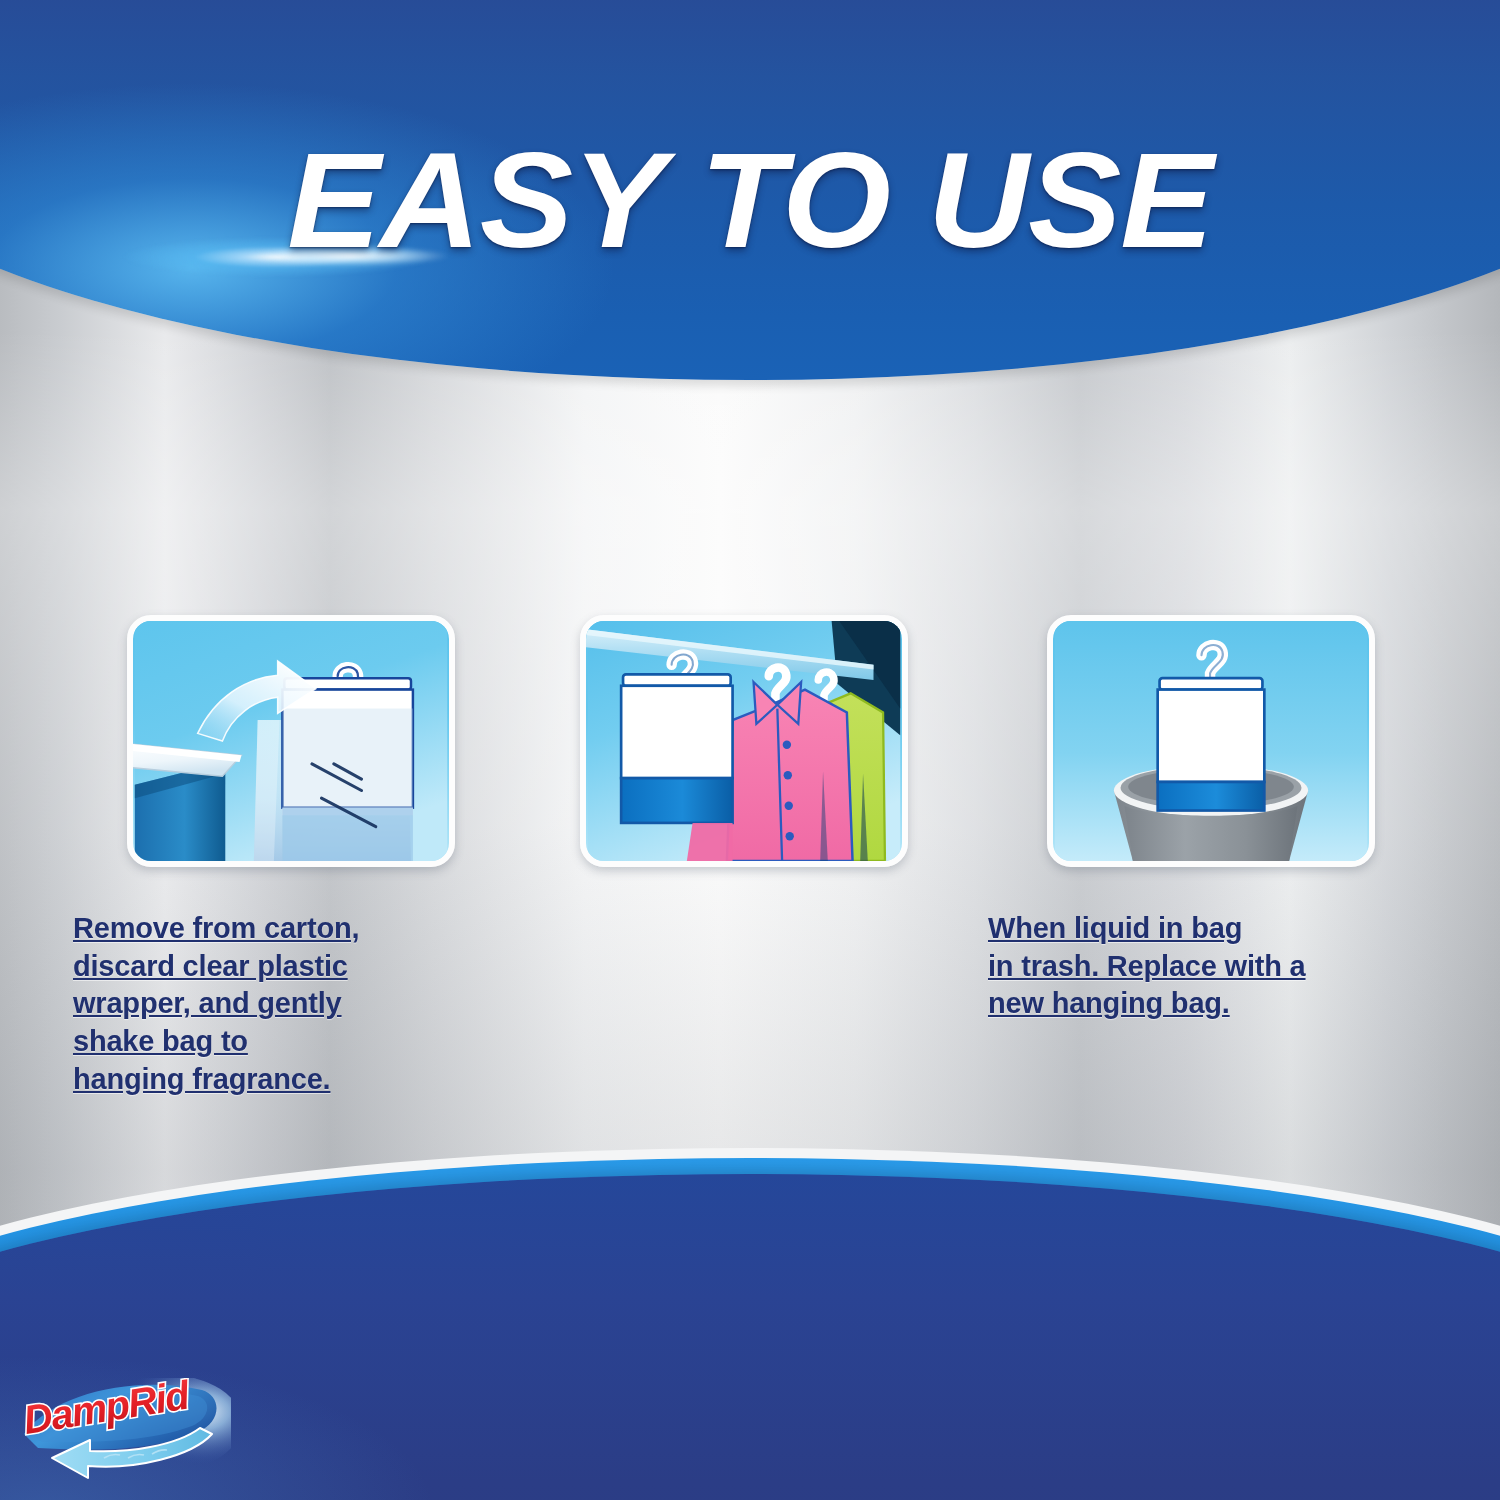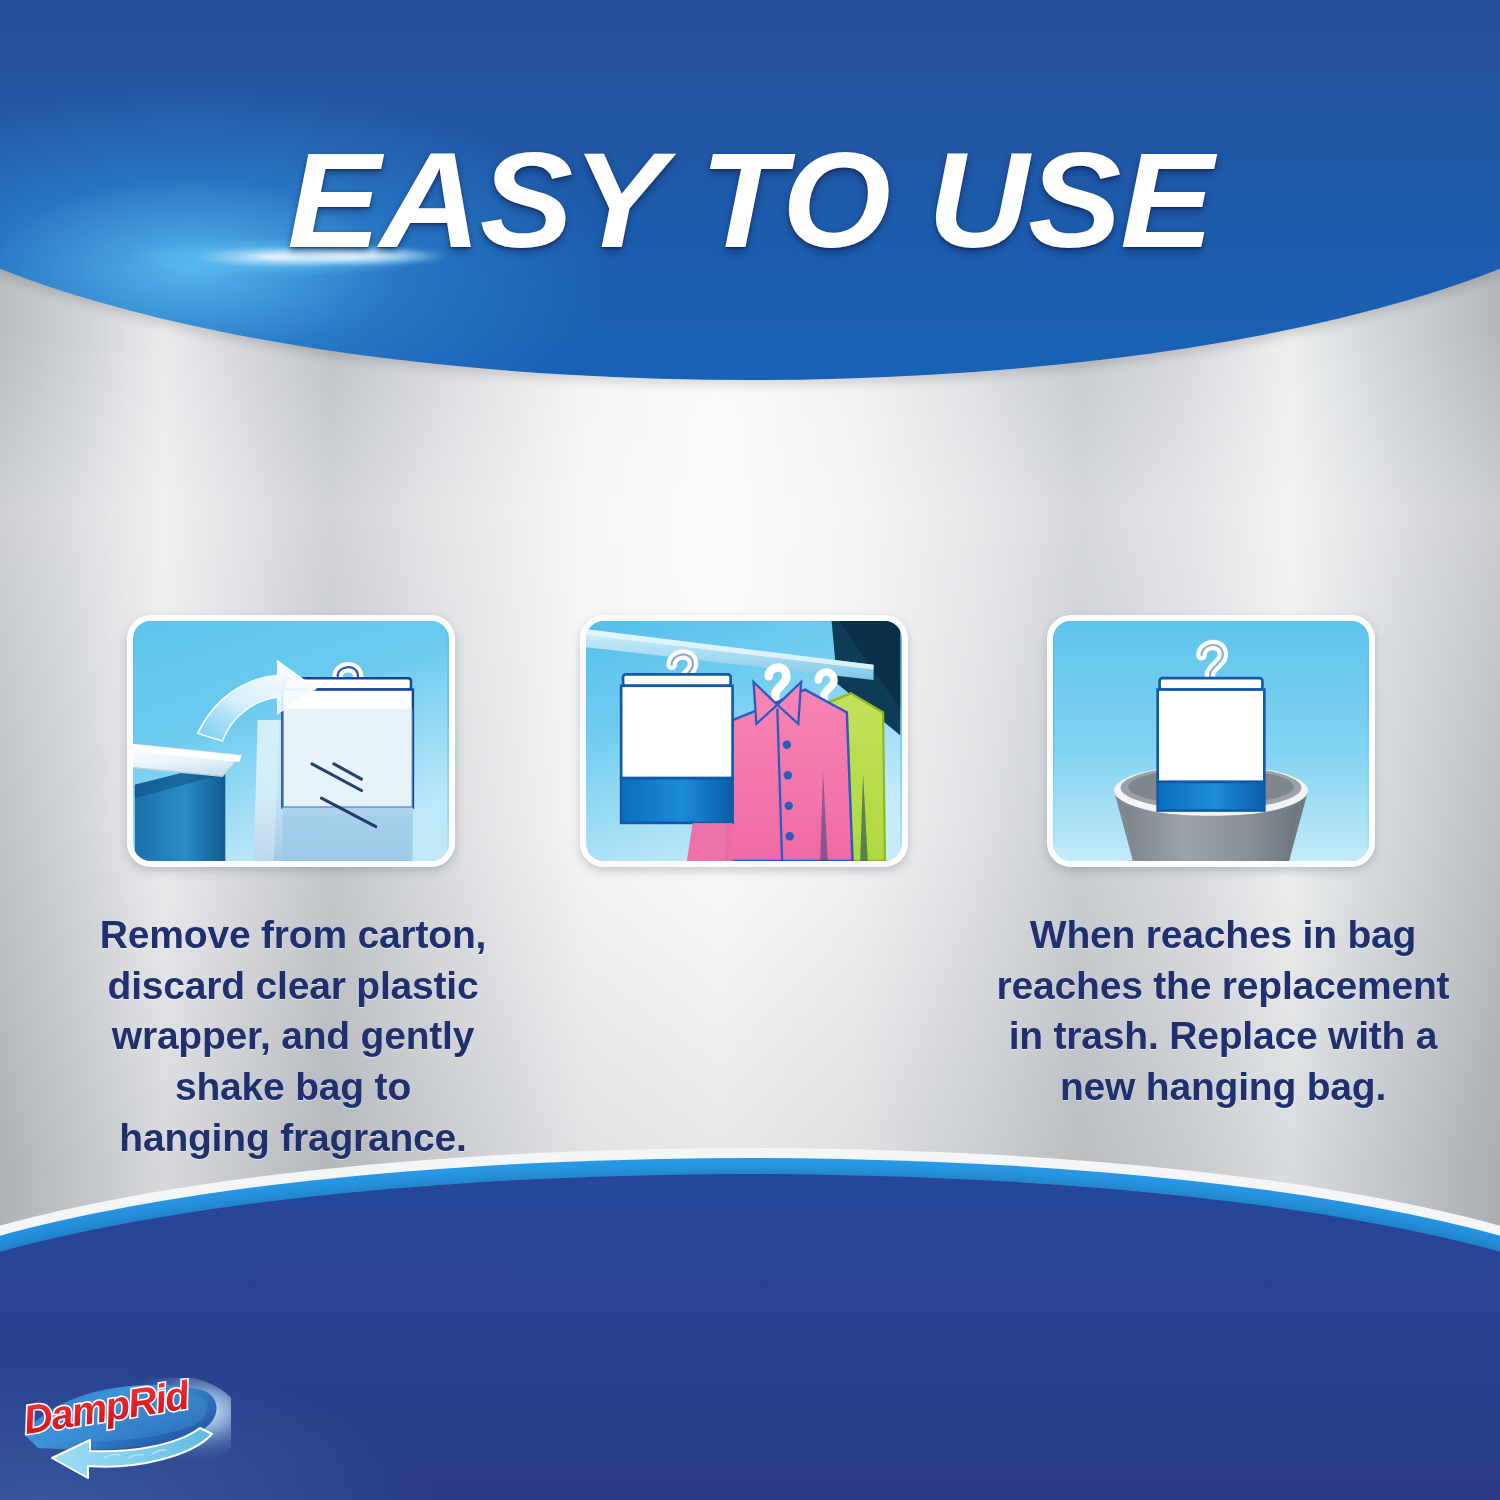--- a/index.html
+++ b/index.html
@@ -152,28 +152,28 @@
     box-shadow:0 4px 10px rgba(90,100,115,0.30);
   }
   #panel1{left:127px;top:615px;}
   #panel2{left:580px;top:615px;}
   #panel3{left:1047px;top:615px;}
   .panel svg{display:block;width:100%;height:100%;}
 
   
   .caption{
     position:absolute;
-    text-align:center;
     color:#20306f;
     font-weight:bold;
-    font-size:39px;
+    font-size:29px;
     line-height:1.30;
     font-family:"Liberation Sans", sans-serif;
     text-shadow:0 1px 1px rgba(255,255,255,0.55);
     letter-spacing:-0.2px;
+    text-decoration:underline;
   }
   #cap1{left:73px;top:910px;width:440px;}
   #cap2{left:558px;top:910px;width:372px;}
   #cap3{left:988px;top:910px;width:470px;}
   .caption .ln{display:block;white-space:nowrap;}
 
   
   .logo{
     position:absolute;left:16px;top:1378px;
     width:215px;height:118px;
@@ -370,22 +370,21 @@
   <div class="caption" id="cap1">
     <span class="ln">Remove from carton,</span>
     <span class="ln">discard clear plastic</span>
     <span class="ln">wrapper, and gently</span>
     <span class="ln">shake bag to</span>
     <span class="ln">hanging fragrance.</span>
   </div>
 
 
   <div class="caption" id="cap3">
-    <span class="ln">When reaches in bag</span>
-    <span class="ln">reaches the replacement</span>
+    <span class="ln">When liquid in bag</span>
     <span class="ln">in trash. Replace with a</span>
     <span class="ln">new hanging bag.</span>
   </div>
 
   <div class="footer-white"></div>
   <div class="footer-accent"></div>
   <div class="footer-wrap"></div>
 
   <div class="logo">
     <svg viewBox="0 0 215 118" xmlns="http://www.w3.org/2000/svg">

